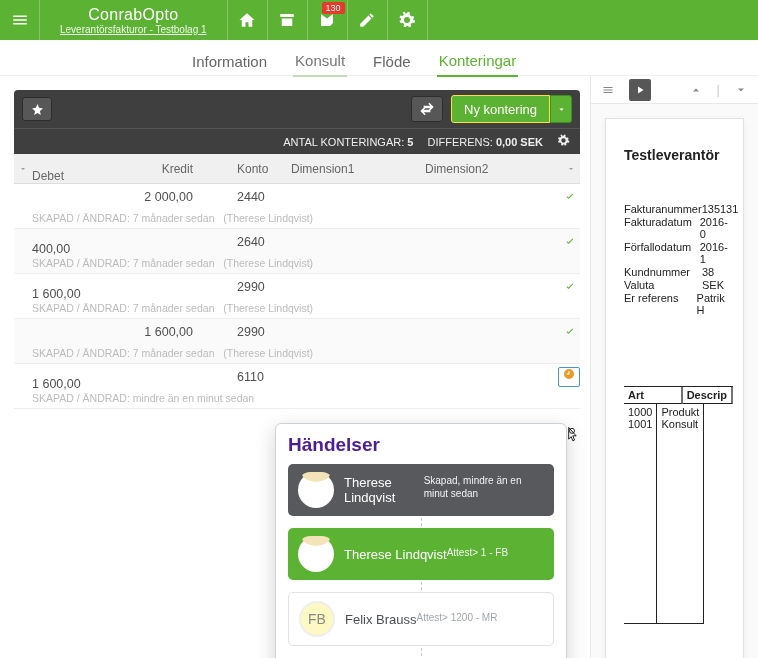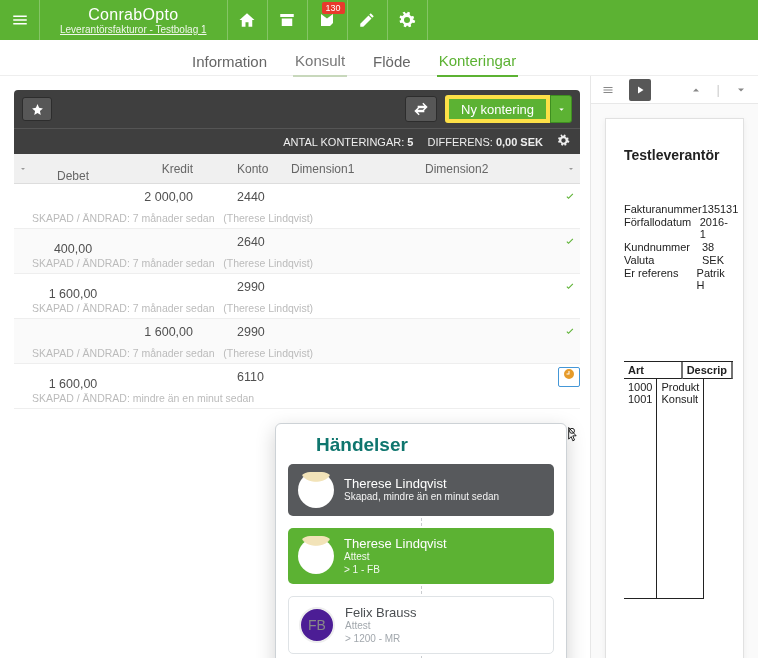--- a/index.html
+++ b/index.html
@@ -27,32 +27,32 @@
     
     .left { width: 580px; padding: 14px 0 0 14px; position: relative; }
     .panel-dark { background: #3f3f3f; border-radius: 4px 4px 0 0; overflow: hidden; }
     .panel-top { display: flex; align-items: center; justify-content: space-between; padding: 6px 8px; height: 38px; }
     .star-btn { width: 30px; height: 24px; background: #575757; border: 1px solid #2d2d2d; border-radius: 3px; display: flex; align-items: center; justify-content: center; cursor: pointer; }
     .star-btn svg { fill: #fff; width: 13px; height: 13px; }
     .panel-top-right { display: flex; align-items: center; gap: 8px; }
     .swap-btn { background: #575757; border: 1px solid #2d2d2d; border-radius: 3px; width: 32px; height: 26px; display: flex; align-items: center; justify-content: center; cursor: pointer; }
     .swap-btn svg { fill: #fff; width: 16px; height: 16px; }
     .new-btn { display: flex; align-items: stretch; height: 28px; }
-    .new-btn .lbl { background: #5cb233; color: #fff; border: 4px solid #fde047; padding: 0 12px; display: flex; align-items: center; border-radius: 3px 0 0 3px; cursor: pointer; font-size: 13px;}
+    .new-btn .lbl { background: #5cb233; color: #fff; border: 1px solid #fde047; padding: 0 12px; display: flex; align-items: center; border-radius: 3px 0 0 3px; cursor: pointer; font-size: 13px;}
     .new-btn .dd { background: #5cb233; border: 1px solid #3e8f20; border-left: 1px solid #3e8f20; width: 22px; display: flex; align-items: center; justify-content: center; border-radius: 0 3px 3px 0; cursor: pointer; }
     .new-btn .dd svg { width: 9px; height: 9px; fill: #fff; }
     
     .panel-summary { display: flex; justify-content: flex-end; align-items: center; gap: 14px; padding: 5px 10px; font-size: 11px; color: #eee; background: #3f3f3f; border-top: 1px solid #555;}
     .panel-summary .gear { cursor: pointer; }
     .panel-summary .gear svg { fill: #eee; width: 13px; height: 13px; }
     
     .headers { display: flex; background: #f0f0f0; border-bottom: 1px solid #ddd; font-size: 12px; color: #666; height: 30px; align-items: center; }
     .h-dd { width: 18px; display: flex; justify-content: center; cursor: pointer; }
     .h-dd svg { width: 8px; height: 8px; fill: #999; }
-    .col-debet { width: 92px; text-align: center; padding-right: 10px; margin-top: 14px; }
+    .col-debet { width: 92px; text-align: left; padding-right: 10px; margin-top: 14px; }
     .col-kredit { width: 72px; text-align: right; padding-right: 3px; }
     .col-konto { width: 54px; margin-left: 41px; }
     .col-dim1 { width: 95px; }
     .col-dim2 { width: 85px; margin-left: 39px; }
     .col-spacer { flex: 1; }
     
     .rows { }
     .row { border-bottom: 1px solid #eee; }
     .row-main { display: flex; height: 26px; align-items: center; font-size: 12.5px; color: #505050;}
     .row-main .chk { width: 18px; }
@@ -61,31 +61,31 @@
     .row-meta { font-size: 10.5px; color: #bbb; padding: 2px 0 4px 18px; }
     .row.alt { background: #fafafa; }
     
     .row-last .row-main .tick svg { fill: #e69b2a; }
     .row-last .tick.hover-border { border: 1px solid #4497d7; border-radius: 2px; height: 20px; width: 22px; position: relative;}
     .cursor { position: absolute; left: 562px; top: 349px; pointer-events: none; }
     .cursor svg { width: 20px; height: 20px; }
     
     
     .popover { position: absolute; left: 275px; top: 347px; width: 292px; background: #fff; border: 1px solid #cdd2d6; border-radius: 6px; box-shadow: 0 6px 20px rgba(0,0,0,0.18); padding: 10px 12px 14px; z-index: 50;}
-    .popover h3 { font-size: 19px; font-weight: 600; color: #0f766e; margin-bottom: 8px; margin-left: 28px; }
+    .popover h3 { font-size: 19px; font-weight: 600; color: #4c1d95; margin-bottom: 8px; }
     .event { display: flex; align-items: center; gap: 10px; padding: 8px 10px; border-radius: 5px; margin-bottom: 8px; position: relative;}
     .event.dark { background: #57595c; color: #fff; }
     .event.green { background: #5cb233; color: #fff; }
     .event.plain { background: #fff; border: 1px solid #dfe3e6; }
     .event .avatar { width: 36px; height: 36px; border-radius: 50%; display: flex; align-items: center; justify-content: center; font-size: 14px; font-weight: 500; flex-shrink: 0;}
     .event.dark .avatar, .event.green .avatar { background: #fff; border: 2px solid rgba(255,255,255,0.3); }
-    .event.plain .avatar { background: #4c1d95; color: #888; border: 2px solid #eee;}
+    .event.plain .avatar { background: #fef9c3; color: #888; border: 2px solid #eee;}
     .avatar.face { background: radial-gradient(circle at 50% 30%, #f7d9c0 45%, #e8b98b 55%, #f0d8a8 75%); width: 36px; height: 36px;}
     .avatar.face::after { content: ""; position: absolute; top: 8px; width: 36px; height: 12px; border-radius: 18px 18px 0 0; background: radial-gradient(ellipse at center top, #f2e3b8 55%, transparent 60%);}
-    .event .txt { display: flex; flex-direction: column; }
+    .event .txt { display: flex; flex-direction: row; }
     .event .name { font-size: 13px; font-weight: 500; }
     .event .sub { font-size: 10px; opacity: 0.92; line-height: 1.25;}
     .event.plain .name { color: #4b4f52; }
     .event.plain .sub { color: #9aa0a6; }
     .connector { width: 1px; height: 8px; border-left: 1px dashed #c9cccf; margin: -6px auto 2px; }
     
     
     .right { flex: 1; border-left: 1px solid #e7e7e7; margin-left: 10px; height: 618px; overflow: hidden; background:#fafafa;}
     .right-tools { height: 28px; background: #fff; border-bottom: 1px solid #e8e8e8; display: flex; align-items: center; gap: 10px; padding: 0 6px; }
     .tool { width: 22px; height: 22px; display: flex; align-items: center; justify-content: center; cursor: pointer; border-radius: 2px;}
@@ -380,20 +380,24 @@
     </div>
     <div class="pagewrap">
       <div class="page">
         <h4>Testleverantör</h4>
         <div id="kv-container">
             <div class="kv">
        <span class="k">Fakturanummer</span>
        <span>135131</span>
      </div>
             <div class="kv">
+       <span class="k">Fakturadatum</span>
+       <span>2016-0</span>
+     </div>
+            <div class="kv">
        <span class="k">Förfallodatum</span>
        <span>2016-1</span>
      </div>
             <div class="kv">
        <span class="k">Kundnummer</span>
        <span>38</span>
      </div>
             <div class="kv">
        <span class="k">Valuta</span>
        <span>SEK</span>

